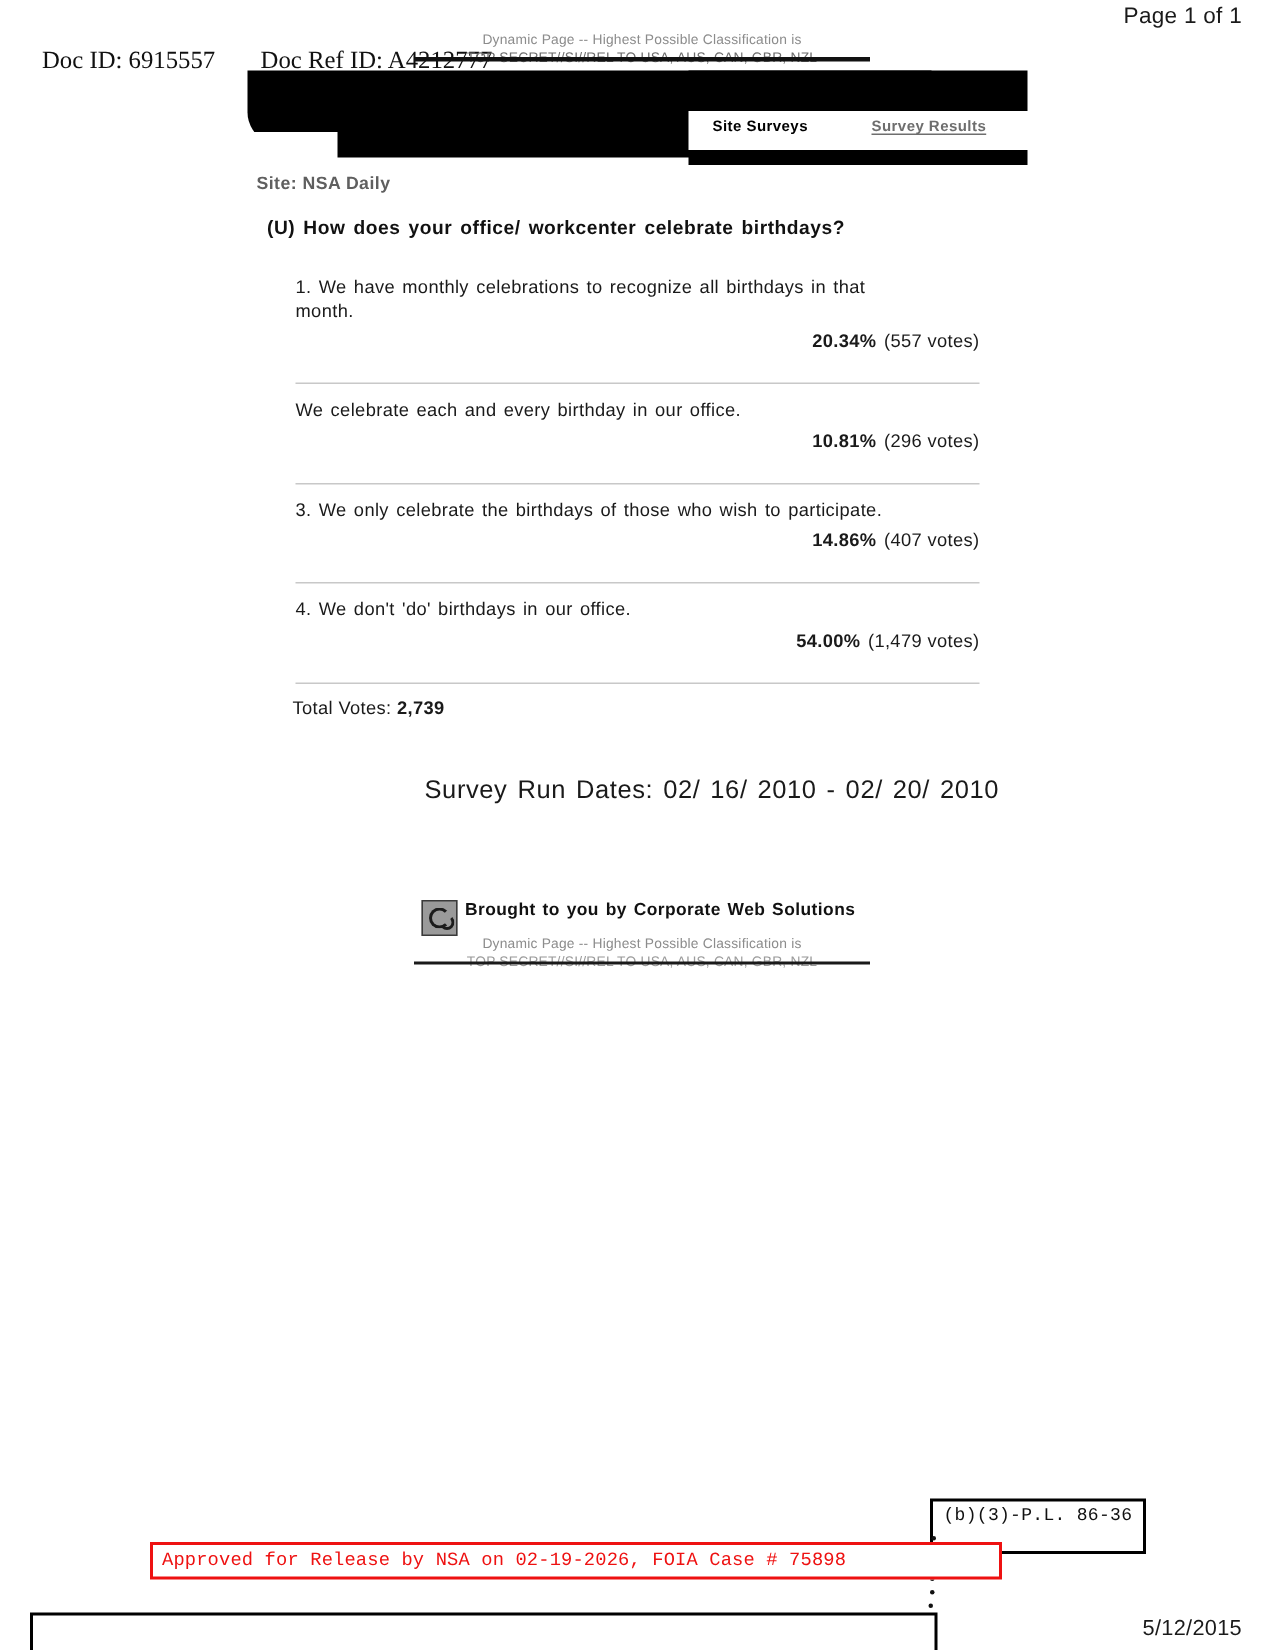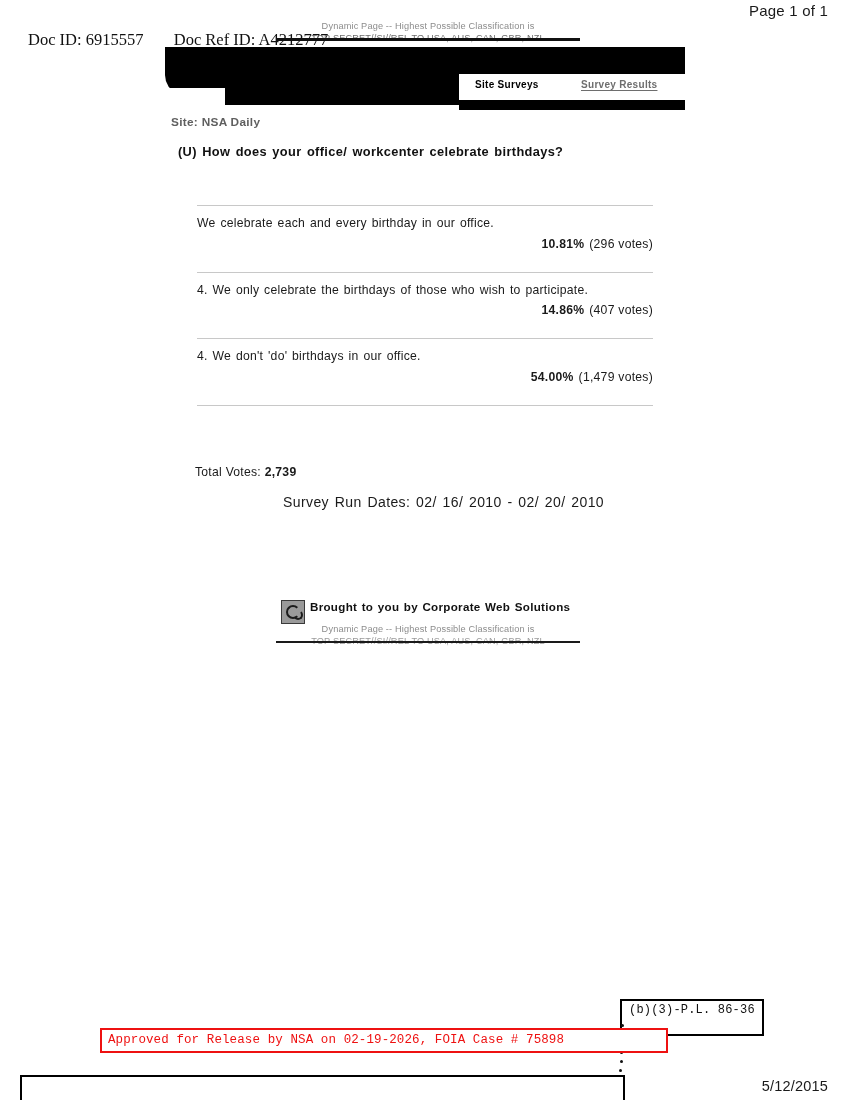--- a/index.html
+++ b/index.html
@@ -215,24 +215,24 @@
     font-family: "Liberation Sans", sans-serif;
     font-size: 12.2px;
     color: #1a1a1a;
     letter-spacing: 0.25px;
   }
   .total-votes b { font-weight: bold; }
 
   
   .run-dates {
     position: absolute;
-    top: 494px;
+    top: 517px;
     left: 283px;
     font-family: "Liberation Sans", sans-serif;
-    font-size: 14px;
+    font-size: 17px;
     color: #1a1a1a;
     letter-spacing: 0.4px;
     word-spacing: 1.5px;
   }
 
   
   .brand {
     position: absolute;
     top: 600px;
     left: 281px;
@@ -401,34 +401,40 @@
       <span class="nav-link nav-survey-results">Survey Results</span>
     </div>
     <div class="hdr-right-bot"></div>
 
     <div class="site-label">Site: NSA Daily</div>
 
     <div class="question">(U) How does your office/ workcenter  celebrate birthdays?</div>
 
     <div class="results">
 
+      <div class="result-row">
+        <div class="result-text">1. We have monthly celebrations to recognize all birthdays in that month.</div>
+        <div class="result-stats">
+          <span class="pct">20.34%</span><span class="votes">(557 votes)</span>
+        </div>
+      </div>
       <div class="row-spacer"></div>
 
       <div class="result-row">
         <div class="result-sep"></div>
         <div class="result-text">We celebrate each and every birthday in our office.</div>
         <div class="result-stats">
           <span class="pct">10.81%</span><span class="votes">(296 votes)</span>
         </div>
       </div>
       <div class="row-spacer"></div>
 
       <div class="result-row">
         <div class="result-sep"></div>
-        <div class="result-text">4. We only celebrate the birthdays of those who wish to participate.</div>
+        <div class="result-text">3. We only celebrate the birthdays of those who wish to participate.</div>
         <div class="result-stats">
           <span class="pct">14.86%</span><span class="votes">(407 votes)</span>
         </div>
       </div>
       <div class="row-spacer"></div>
 
       <div class="result-row">
         <div class="result-sep"></div>
         <div class="result-text">4. We don't 'do' birthdays in our office.</div>
         <div class="result-stats">

